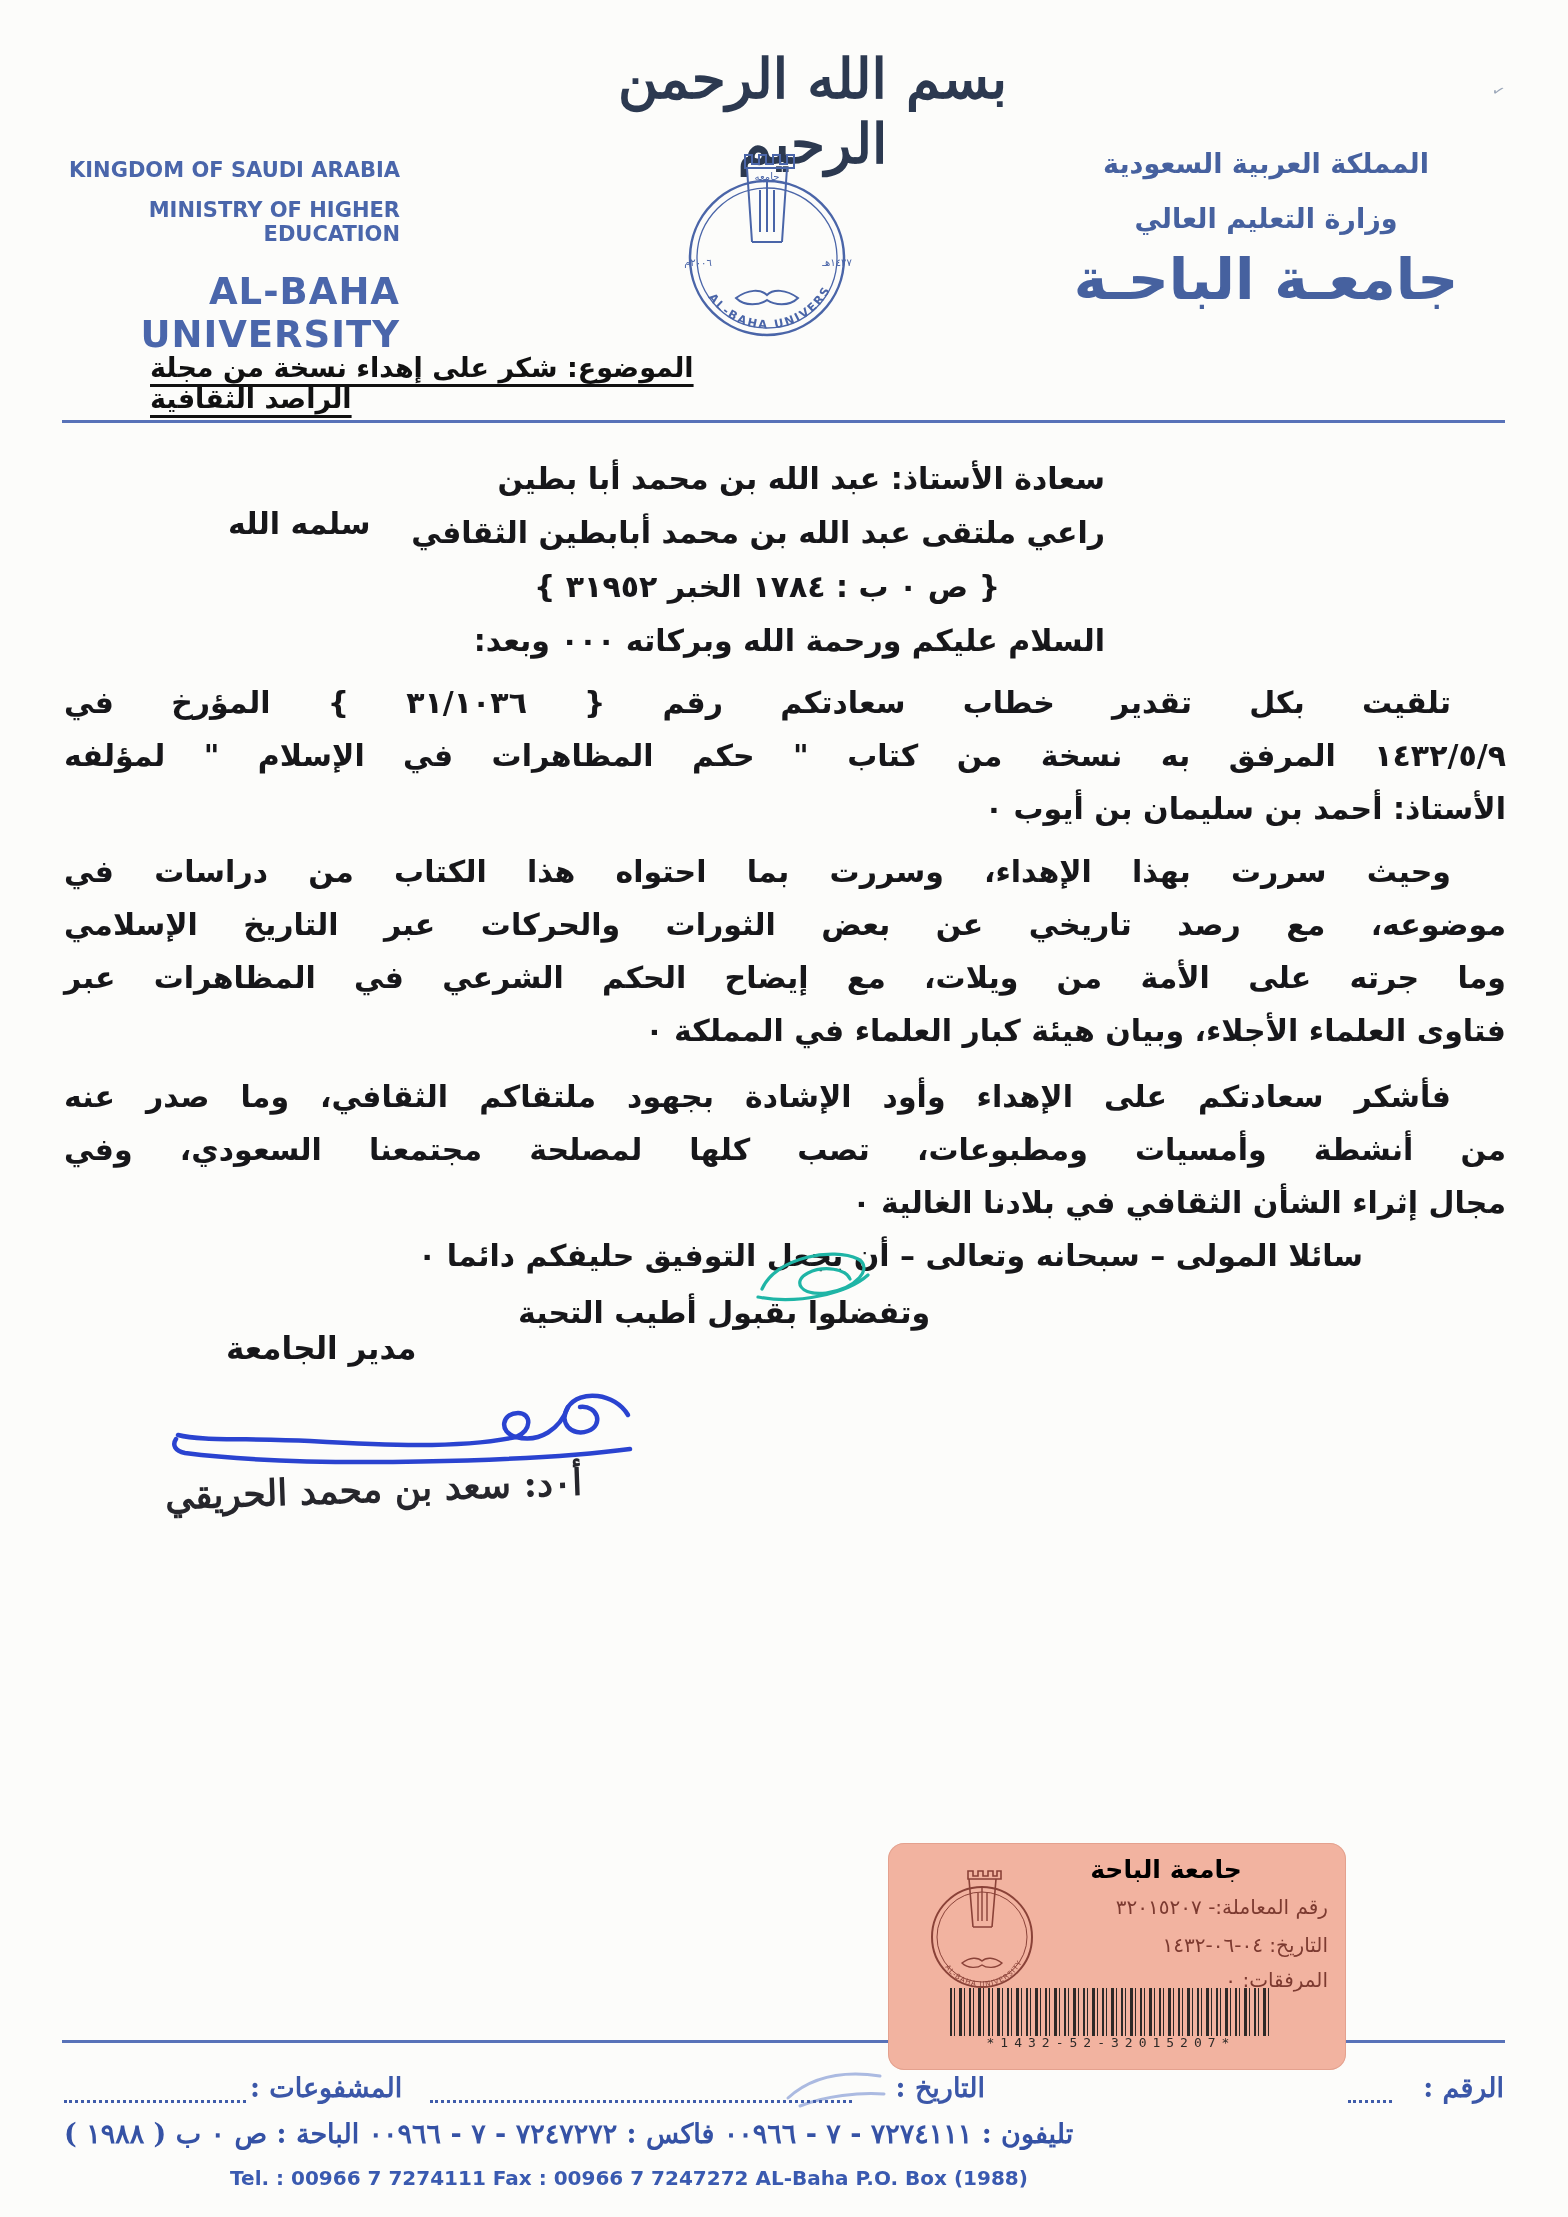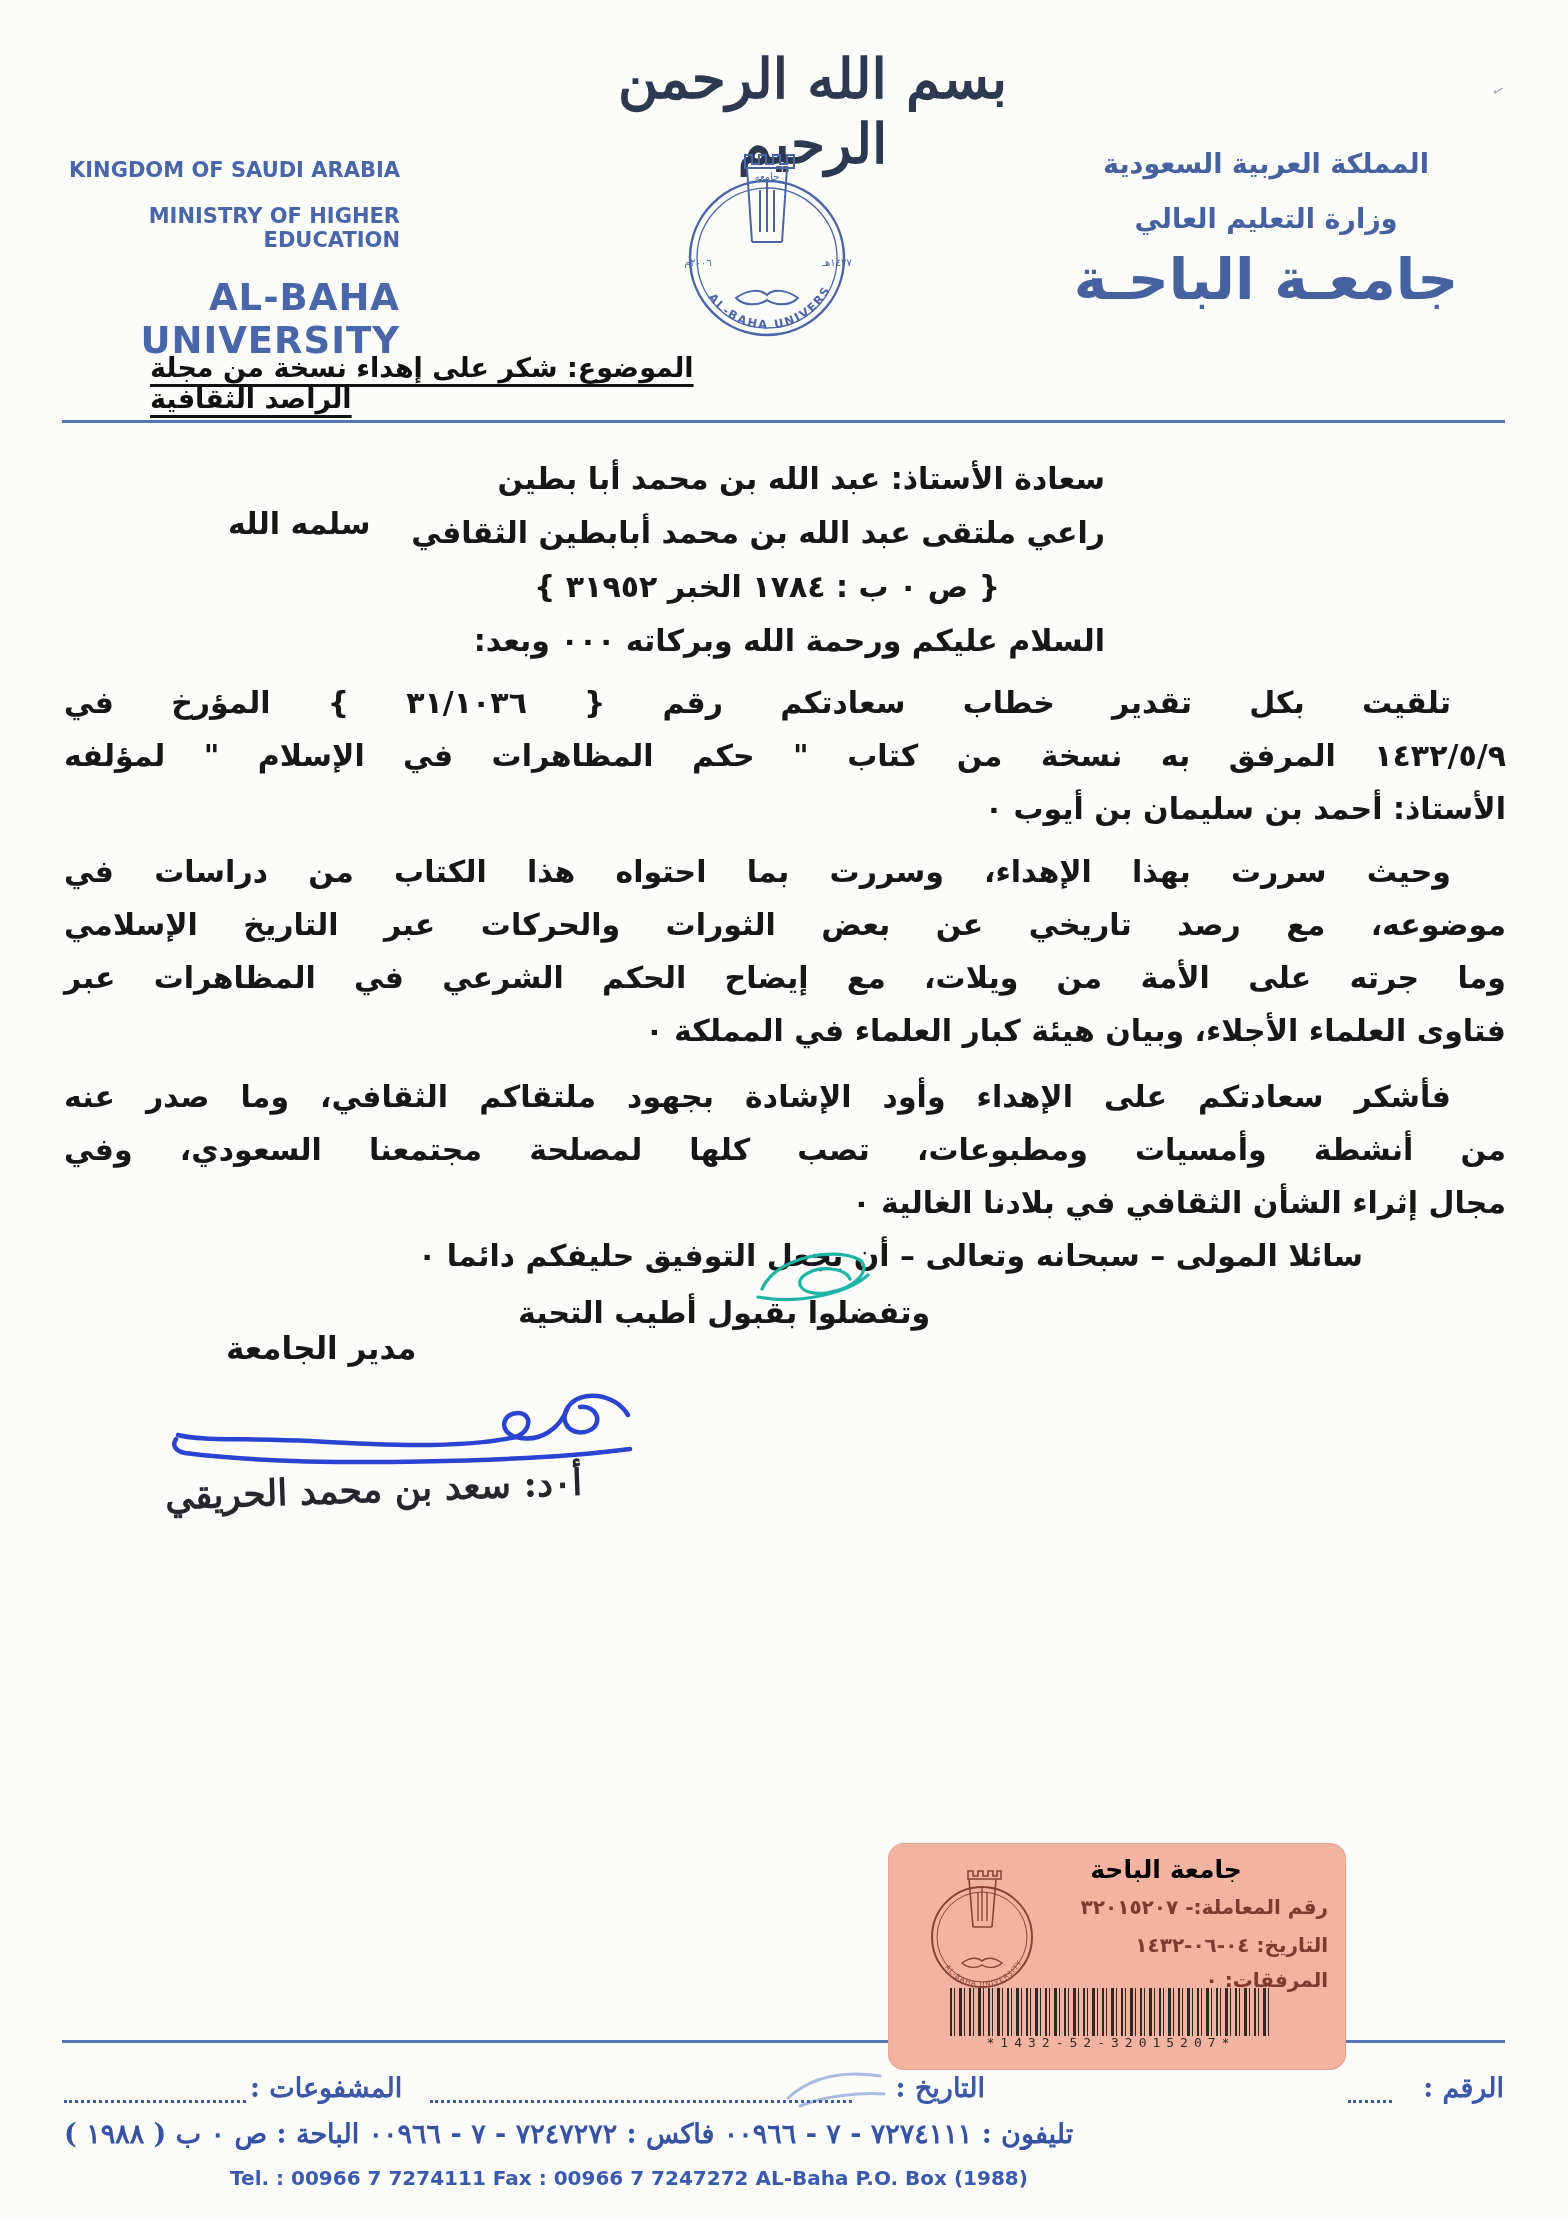--- a/index.html
+++ b/index.html
@@ -4,21 +4,21 @@
 <style>
   html,body{margin:0;padding:0;background:#e8e8e6}
   .page{position:relative;width:1568px;height:2217px;margin:0 auto;background:#fcfcfa;overflow:hidden;
         font-family:"DejaVu Sans","Liberation Sans",sans-serif;color:#17171a}
   .abs{position:absolute}
   
   .bismillah{left:540px;top:46px;width:545px;text-align:center;font-size:55px;font-weight:700;
              color:#2c3950;font-family:"DejaVu Serif",serif;letter-spacing:-1px}
   .en-h{left:52px;top:158px;width:348px;text-align:right;color:#4a66ab;font-weight:700}
   .en-h .l1{font-size:21px}
-  .en-h .l2{font-size:21px;margin-top:22px}
+  .en-h .l2{font-size:21px;margin-top:16px}
   .en-h .l3{font-size:37px;margin-top:24px;letter-spacing:1px;font-weight:900}
   .ar-h{left:1056px;top:148px;width:420px;text-align:center;color:#46619f;font-weight:700;direction:rtl}
   .ar-h .l1{font-size:27px;font-weight:900}
   .ar-h .l2{font-size:27px;margin-top:24px;font-weight:900}
   .ar-h .l3{font-size:57px;margin-top:12px;font-weight:900;letter-spacing:-2px}
   .subject{left:150px;top:352px;width:557px;direction:rtl;text-align:left;font-size:27px;font-weight:700;
            color:#111;text-decoration:underline;text-decoration-thickness:2.5px;text-underline-offset:7px}
   .rule{left:62px;top:420px;width:1443px;height:3px;background:#5872b8}
   
   .addr{top:452px;right:463px;width:760px;direction:rtl;text-align:right;font-size:30px;font-weight:700;line-height:54px}
@@ -33,21 +33,21 @@
   .closing{right:205px;top:1238px;direction:rtl;font-size:30px;font-weight:700}
   .salutation{left:518px;top:1295px;direction:rtl;font-size:30px;font-weight:700}
   .sig-title{left:226px;top:1330px;font-size:31px;font-weight:700;direction:rtl}
   .sig-name{left:165px;top:1468px;font-size:36px;font-weight:700;color:#26262c;transform:rotate(-2deg);
             font-family:"DejaVu Serif",serif;direction:rtl}
   
   .stamp{left:888px;top:1843px;width:458px;height:227px;background:#f2b3a0;border-radius:16px;z-index:3;
          box-shadow:0 0 0 1px rgba(210,140,120,.45) inset}
   .stamp .org{position:absolute;right:40px;top:12px;width:280px;text-align:center;font-size:25px;font-weight:700;
               color:#000000;direction:rtl}
-  .stamp .row{position:absolute;right:18px;direction:rtl;text-align:right;font-size:20px;font-weight:700;color:#7c3a30}
+  .stamp .row{position:absolute;right:18px;direction:rtl;text-align:right;font-size:20px;font-weight:400;color:#7c3a30}
   .barcode{position:absolute;left:62px;top:145px;width:322px;height:48px;
     background:repeating-linear-gradient(90deg,#2e2a28 0 2px,transparent 2px 4px,#2e2a28 4px 5px,
     transparent 5px 9px,#2e2a28 9px 12px,transparent 12px 14px,#2e2a28 14px 15px,transparent 15px 19px)}
   .barcode-label{position:absolute;left:62px;top:192px;width:322px;text-align:center;font-size:13px;
     letter-spacing:6px;color:#2e2a28;font-family:"DejaVu Sans Mono",monospace;white-space:nowrap}
   
   .f-rule{left:62px;top:2040px;width:1443px;height:3px;background:#5872b8;z-index:1}
   .f-label{top:2072px;font-size:27px;font-weight:700;color:#3b57a8;direction:rtl;z-index:1;
            font-family:"DejaVu Serif",serif}
   .dots{height:0;border-bottom:3px dotted #3f5caa;top:2100px;z-index:1}

